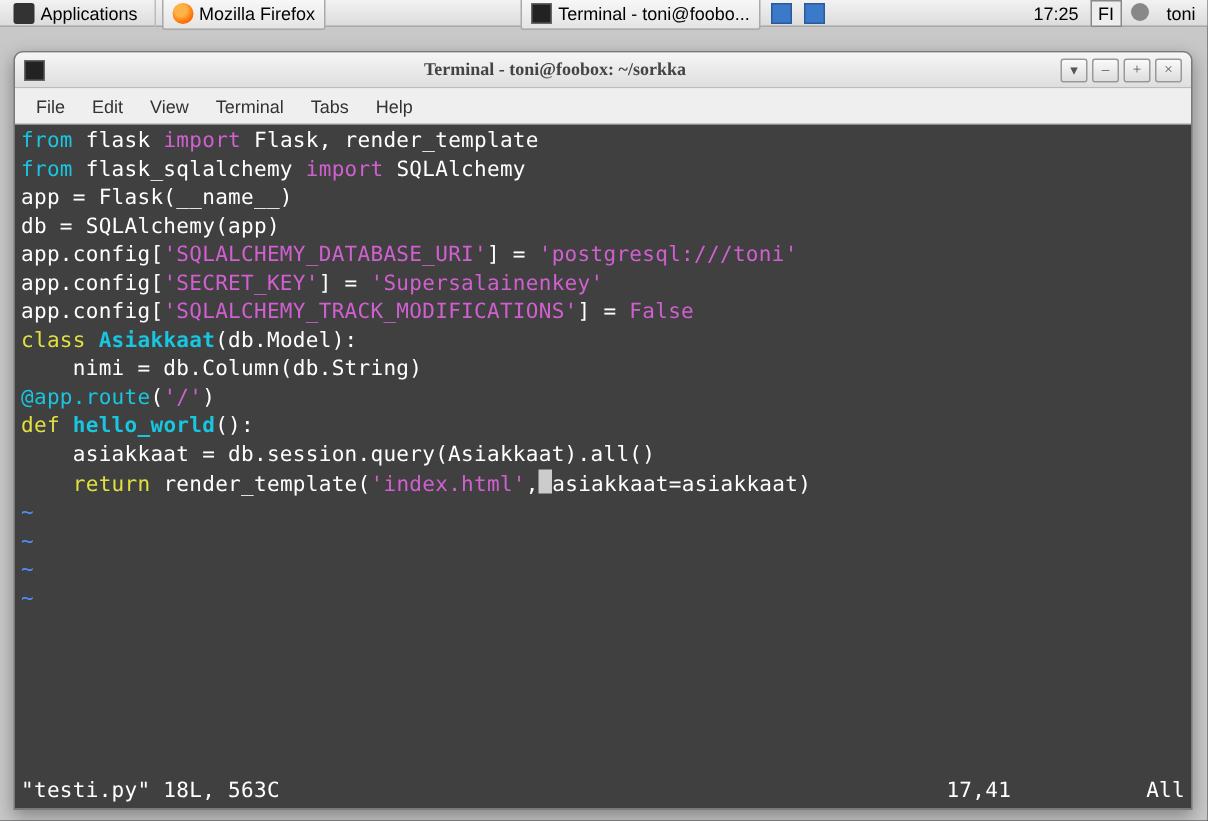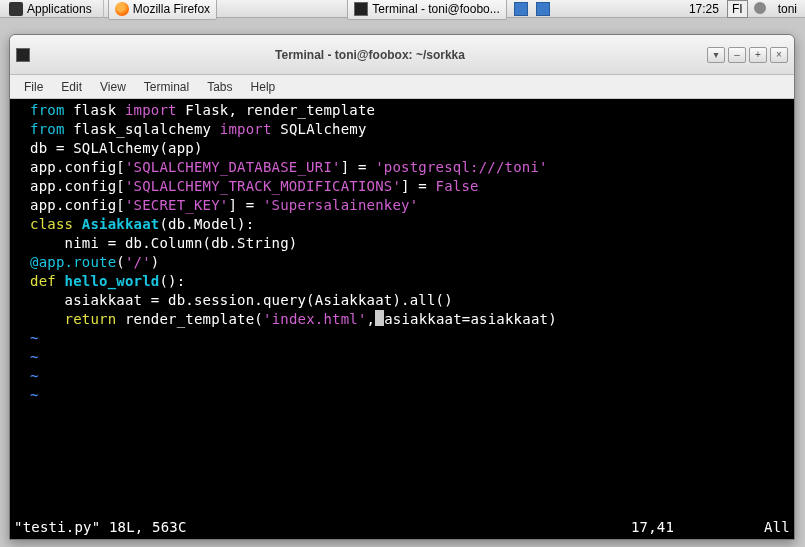--- a/index.html
+++ b/index.html
@@ -45,46 +45,47 @@
     position: absolute;
     left: 9px; top: 34px;
     width: 786px; height: 506px;
     background: #efefef;
     border: 1px solid #7a7a7a;
     border-radius: 6px 6px 0 0;
     box-shadow: 0 4px 12px rgba(0,0,0,0.35);
     display:flex; flex-direction:column;
   }
   .titlebar {
-    height: 40px;
+    height: 24px;
     background: linear-gradient(#f6f6f6,#dedede);
     border-radius: 6px 6px 0 0;
     display:flex; align-items:center;
     padding: 0 6px;
     border-bottom:1px solid #bbb;
+    font-family:Liberation Serif, serif;
   }
   .titlebar .icon { width:14px;height:14px;background:#222;border:1px solid #666;margin-right:6px;}
   .titlebar .title { flex:1; text-align:center; font-weight:bold; color:#444;}
   .wbtn { width:18px;height:16px;border:1px solid #999;background:linear-gradient(#fafafa,#ddd);margin-left:3px;border-radius:2px;display:flex;align-items:center;justify-content:center;color:#555;font-size:10px;}
   .menubar {
     height: 24px;
     background: #efefef;
     display:flex; align-items:center;
     padding: 0 6px; gap: 2px;
     border-bottom:1px solid #c8c8c8;
   }
   .menu-item { padding: 13px 8px; color:#333;}
   
   .term {
-    flex:1; background:#000000;
+    flex:1; background:#404040;
     font-family: "DejaVu Sans Mono","Courier New",monospace;
     font-size: 14px;
     line-height: 19px;
     color:#fff;
-    padding: 2px 4px 2px 20px;
+    padding: 2px 4px 2px 4px;
     position: relative;
     letter-spacing: 0.2px;
     overflow:hidden;
   }
   .line { white-space: pre; }
   .kw-from { color:#18c6e0; }
   .kw-import { color:#d060d0; }
   .kw-class { color:#e0e040; }
   .kw-def { color:#e0e040; }
   .kw-return { color:#e0e040; }
@@ -159,25 +160,26 @@
     <div class="menu-item">File</div>
     <div class="menu-item">Edit</div>
     <div class="menu-item">View</div>
     <div class="menu-item">Terminal</div>
     <div class="menu-item">Tabs</div>
     <div class="menu-item">Help</div>
   </div>
   <div class="term">
     <div class="line"><span class="kw-from">from</span><span> flask </span><span class="kw-import">import</span><span> Flask, render_template</span></div>
     <div class="line"><span class="kw-from">from</span><span> flask_sqlalchemy </span><span class="kw-import">import</span><span> SQLAlchemy</span></div>
+    <div class="line">app = Flask(__name__)</div>
     <div class="line"></div>
     <div class="line">db = SQLAlchemy(app)</div>
     <div class="line"><span>app.config[</span><span class="string">'SQLALCHEMY_DATABASE_URI'</span><span>] = </span><span class="string">'postgresql:///toni'</span></div>
+    <div class="line"><span>app.config[</span><span class="string">'SECRET_KEY'</span><span>] = </span><span class="string">'Supersalainenkey'</span></div>
     <div class="line"><span>app.config[</span><span class="string">'SQLALCHEMY_TRACK_MODIFICATIONS'</span><span>] = </span><span class="bool">False</span></div>
-    <div class="line"><span>app.config[</span><span class="string">'SECRET_KEY'</span><span>] = </span><span class="string">'Supersalainenkey'</span></div>
     <div class="line"></div>
     <div class="line"><span class="kw-class">class</span><span class="name-bold"> Asiakkaat</span><span>(db.Model):</span></div>
     <div class="line">    nimi = db.Column(db.String)</div>
     <div class="line"></div>
     <div class="line"><span class="deco">@app.route</span><span>(</span><span class="string">'/'</span><span>)</span></div>
     <div class="line"><span class="kw-def">def</span><span class="name-bold"> hello_world</span><span>():</span></div>
     <div class="line">    asiakkaat = db.session.query(Asiakkaat).all()</div>
     <div class="line"><span>    </span><span class="kw-return">return</span><span> render_template(</span><span class="string">'index.html'</span><span>,</span><span class="cursor-block"></span><span>asiakkaat=asiakkaat)</span></div>
     <div class="line tilde">~</div>
     <div class="line tilde">~</div>

